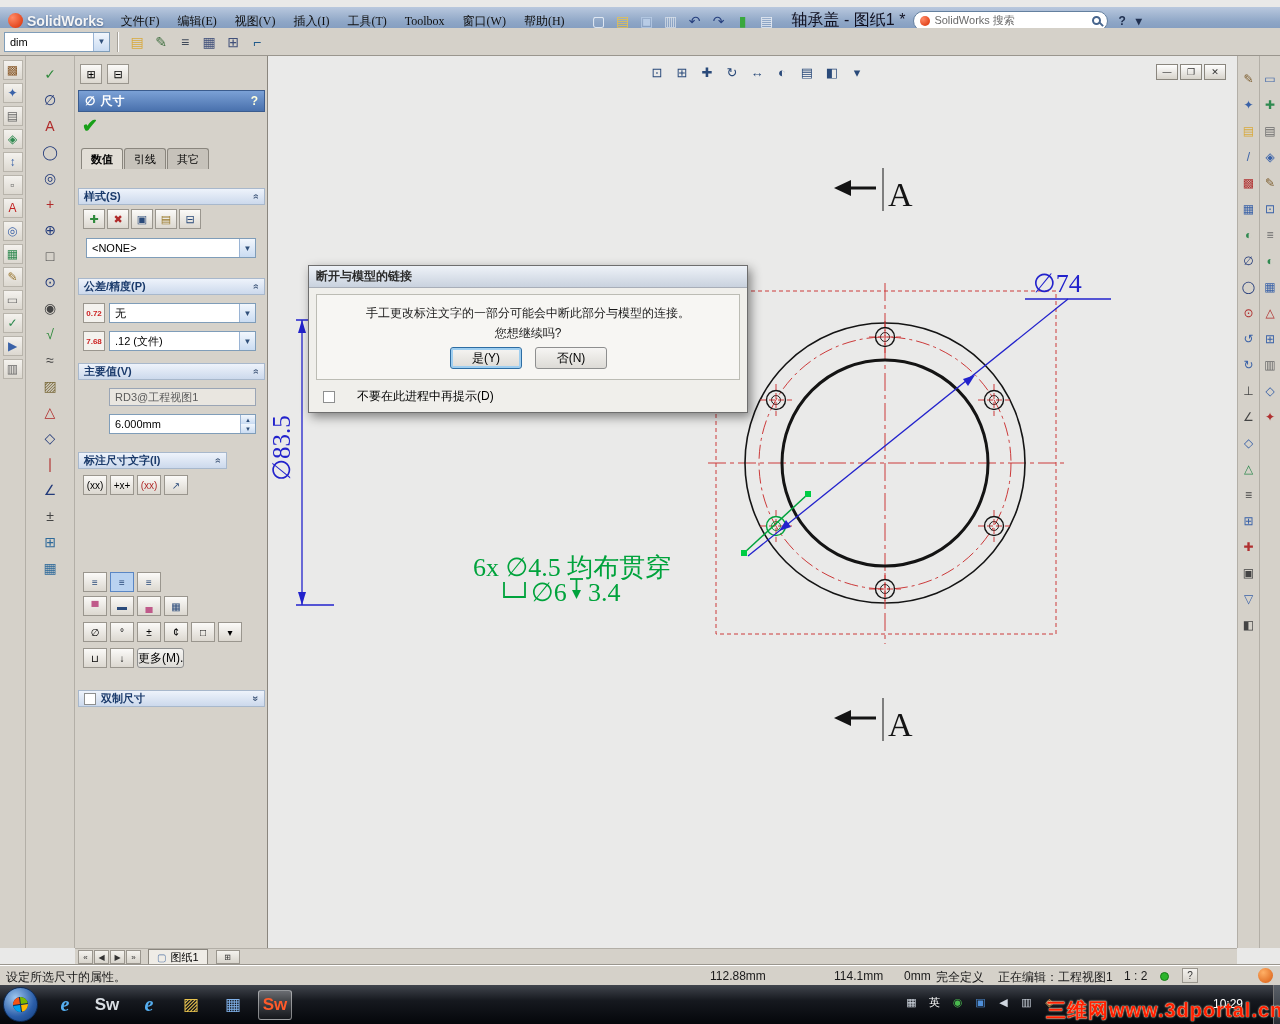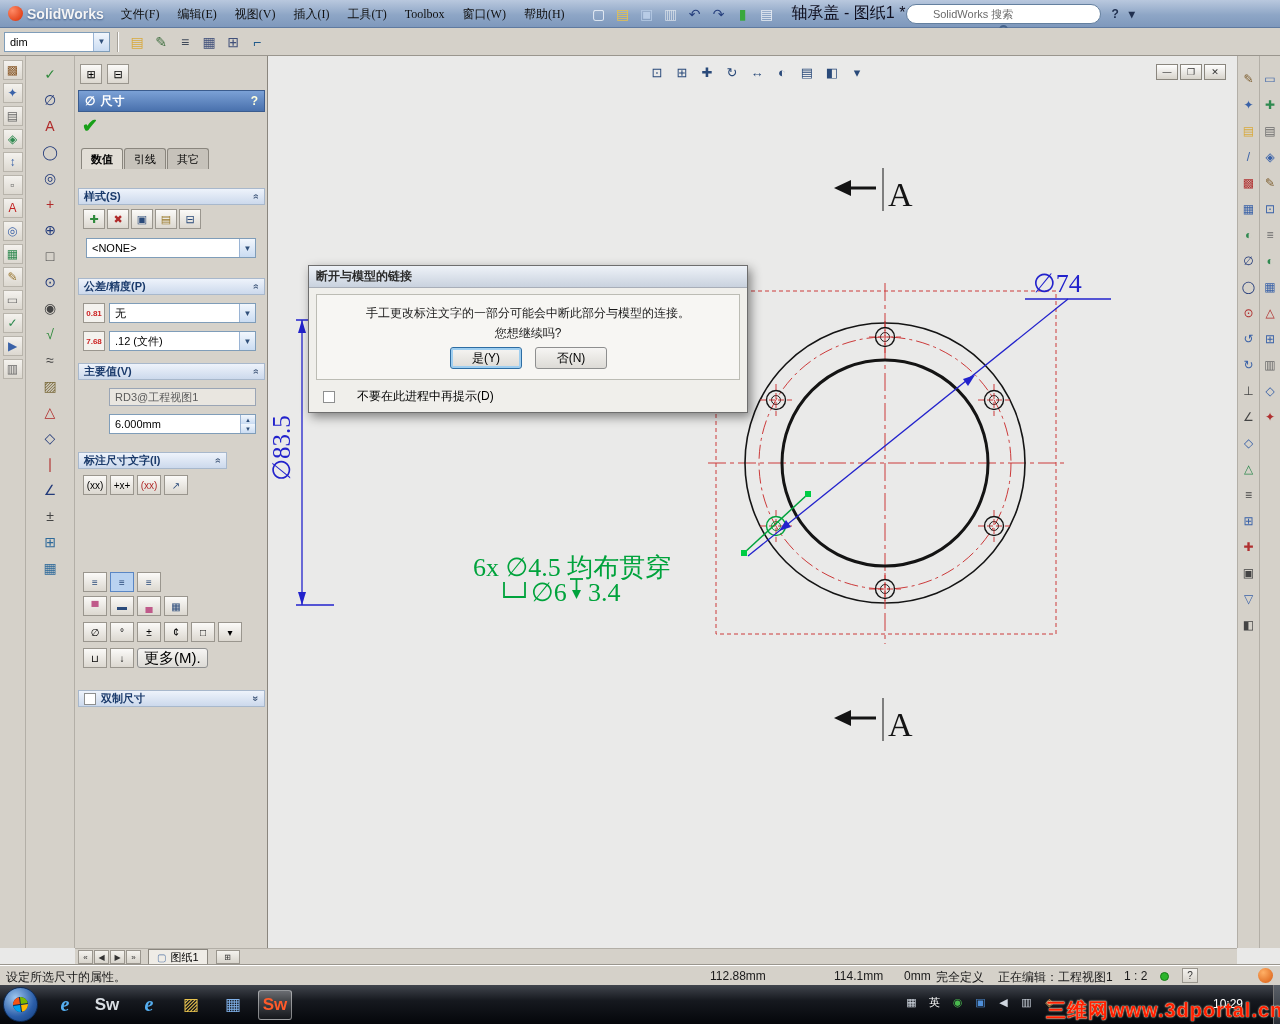--- a/index.html
+++ b/index.html
@@ -1,29 +1,29 @@
 <!DOCTYPE html>
 <html><head>
 <meta charset="utf-8">
 <style>
   *{margin:0;padding:0;box-sizing:border-box;}
   body{font-family:"Liberation Sans",sans-serif;background:#333;}
   .screen{position:relative;width:1280px;height:1024px;background:#e9e9e8;overflow:hidden;font-size:12px;}
   .r{position:absolute;}
 
   
-  .titlebar{left:0;top:0;width:1280px;height:28px;background:linear-gradient(#b9c8de,#8ea6c6 55%,#7e98bc);border-bottom:1px solid #5f7aa0;display:flex;align-items:center;color:#101010;}
+  .titlebar{left:0;top:7px;width:1280px;height:28px;background:linear-gradient(#b9c8de,#8ea6c6 55%,#7e98bc);border-bottom:1px solid #5f7aa0;display:flex;align-items:center;color:#101010;}
   .logo{display:flex;align-items:center;gap:4px;padding:0 8px;font-weight:bold;font-size:14px;color:#f5f5f5;text-shadow:0 1px 2px #44608a;}
   .logo-ball{width:15px;height:15px;border-radius:50%;background:radial-gradient(circle at 30% 30%,#ff8a66,#d92b00);}
   .menus{display:flex;font-family:Liberation Serif, serif;}
   .menu-item{padding:0 9px;height:22px;line-height:22px;font-size:12px;cursor:default;}
   .tb-icons{display:flex;margin-left:14px;gap:2px;}
   .tb-icon{width:22px;height:22px;font-size:14px;display:flex;align-items:center;justify-content:center;}
   .doc-title{margin-left:14px;font-size:16px;color:#101020;white-space:nowrap;}
-  .search{margin-left:1px;width:195px;height:20px;background:#fff;border:1px solid #64809f;border-radius:10px;display:flex;align-items:center;padding:0 6px;gap:4px;flex-direction:column;}
+  .search{margin-left:8px;width:195px;height:20px;background:#fff;border:1px solid #64809f;border-radius:10px;display:flex;align-items:center;padding:0 6px;gap:4px;}
   .search input{border:none;outline:none;flex:1;font-size:11px;color:#6b6b6b;background:transparent;font-family:"Liberation Sans",sans-serif;}
   .mag{width:9px;height:9px;border:2px solid #46648c;border-radius:50%;position:relative;flex:0 0 auto;}
   .mag::after{content:"";position:absolute;width:6px;height:2px;background:#46648c;transform:rotate(45deg);right:-5px;bottom:-2px;}
   .tb-right{margin-left:10px;display:flex;gap:10px;color:#203050;font-weight:bold;}
 
   
   .toolbar2{left:0;top:28px;width:1280px;height:28px;background:#d5d1c9;border-bottom:1px solid #9a968e;display:flex;align-items:center;padding-left:4px;gap:3px;}
   .combo{width:106px;height:20px;background:#fff;border:1px solid #7f9db9;display:flex;align-items:center;font-size:11px;padding-left:5px;}
   .combo .arrow, .dd .arrow{margin-left:auto;width:16px;height:18px;background:linear-gradient(#f2f7fd,#cadcf2);border-left:1px solid #9ab4d4;display:flex;align-items:center;justify-content:center;font-size:8px;color:#30507a;}
   .tb2-icon{width:24px;height:22px;font-size:14px;display:flex;align-items:center;justify-content:center;}
@@ -211,21 +211,21 @@
     <div class="r" style="left:8px;top:153px"><span class="pm-btn" style="color: rgb(47, 138, 60);">✚</span><span class="pm-btn" style="color: rgb(176, 42, 42);">✖</span><span class="pm-btn" style="color: rgb(42, 74, 122);">▣</span><span class="pm-btn" style="color: rgb(154, 122, 42);">▤</span><span class="pm-btn" style="color: rgb(42, 74, 122);">⊟</span></div>
     <div class="r dd" style="left:11px;top:182px;width:170px">
       <span>&lt;NONE&gt;</span>
       <span class="arrow">▼</span>
     </div>
 
     <div class="r pm-section" style="left:3px;top:222px;width:187px">
       <span>公差/精度(P)</span>
       <span class="chev">»</span>
     </div>
-    <span class="r tol-icon" style="left:8px;top:247px">0.81</span>
+    <span class="r tol-icon" style="left:8px;top:247px">0.72</span>
     <div class="r dd" style="left:34px;top:247px;width:147px">
       <span>无</span>
       <span class="arrow">▼</span>
     </div>
     <span class="r tol-icon" style="left:8px;top:275px">7.68</span>
     <div class="r dd" style="left:34px;top:275px;width:147px">
       <span>.12 (文件)</span>
       <span class="arrow">▼</span>
     </div>
 
@@ -250,21 +250,21 @@
     </div>
     <div class="r" style="left:8px;top:419px;font-size:7px"><span class="pm-mini">(xx)</span><span class="pm-mini">+x+</span><span class="pm-mini" style="color: rgb(176, 42, 42);">(xx)</span><span class="pm-mini" style="color: rgb(42, 74, 122);">↗</span></div>
     <div class="r" style="left:8px;top:516px"><span class="pm-mini" style="color: rgb(42, 74, 122);">≡</span><span class="pm-mini active" style="color: rgb(42, 74, 122);">≡</span><span class="pm-mini" style="color: rgb(42, 74, 122);">≡</span></div>
     <div class="r" style="left:8px;top:540px"><span class="pm-mini" style="color: rgb(192, 90, 138);">▀</span><span class="pm-mini" style="color: rgb(42, 74, 122);">▬</span><span class="pm-mini" style="color: rgb(192, 90, 138);">▄</span><span class="pm-mini" style="color: rgb(42, 74, 122);">▦</span></div>
     <div class="r" style="left:8px;top:566px"><span class="pm-mini">∅</span><span class="pm-mini">°</span><span class="pm-mini">±</span><span class="pm-mini">¢</span><span class="pm-mini">□</span><span class="pm-mini">▾</span></div>
     <div class="r" style="left:8px;top:592px;display:flex;align-items:center">
       <span style="display:inline-flex">
           <span class="pm-mini">⊔</span>
           <span class="pm-mini">↓</span>
         </span>
-      <button class="btn" style="height:20px;padding:0 6px;font-size:15px">更多(M).</button>
+      <button class="btn" style="height:20px;padding:0 0;font-size:12px">更多(M).</button>
     </div>
 
     <div class="r pm-section" style="left:3px;top:634px;width:187px">
       <span class="cbx" style="margin-right:5px"></span>
       <span>双制尺寸</span>
       <span class="chev" style="transform:rotate(90deg)">»</span>
     </div>
   </div>
 
   <div class="r drawing">

